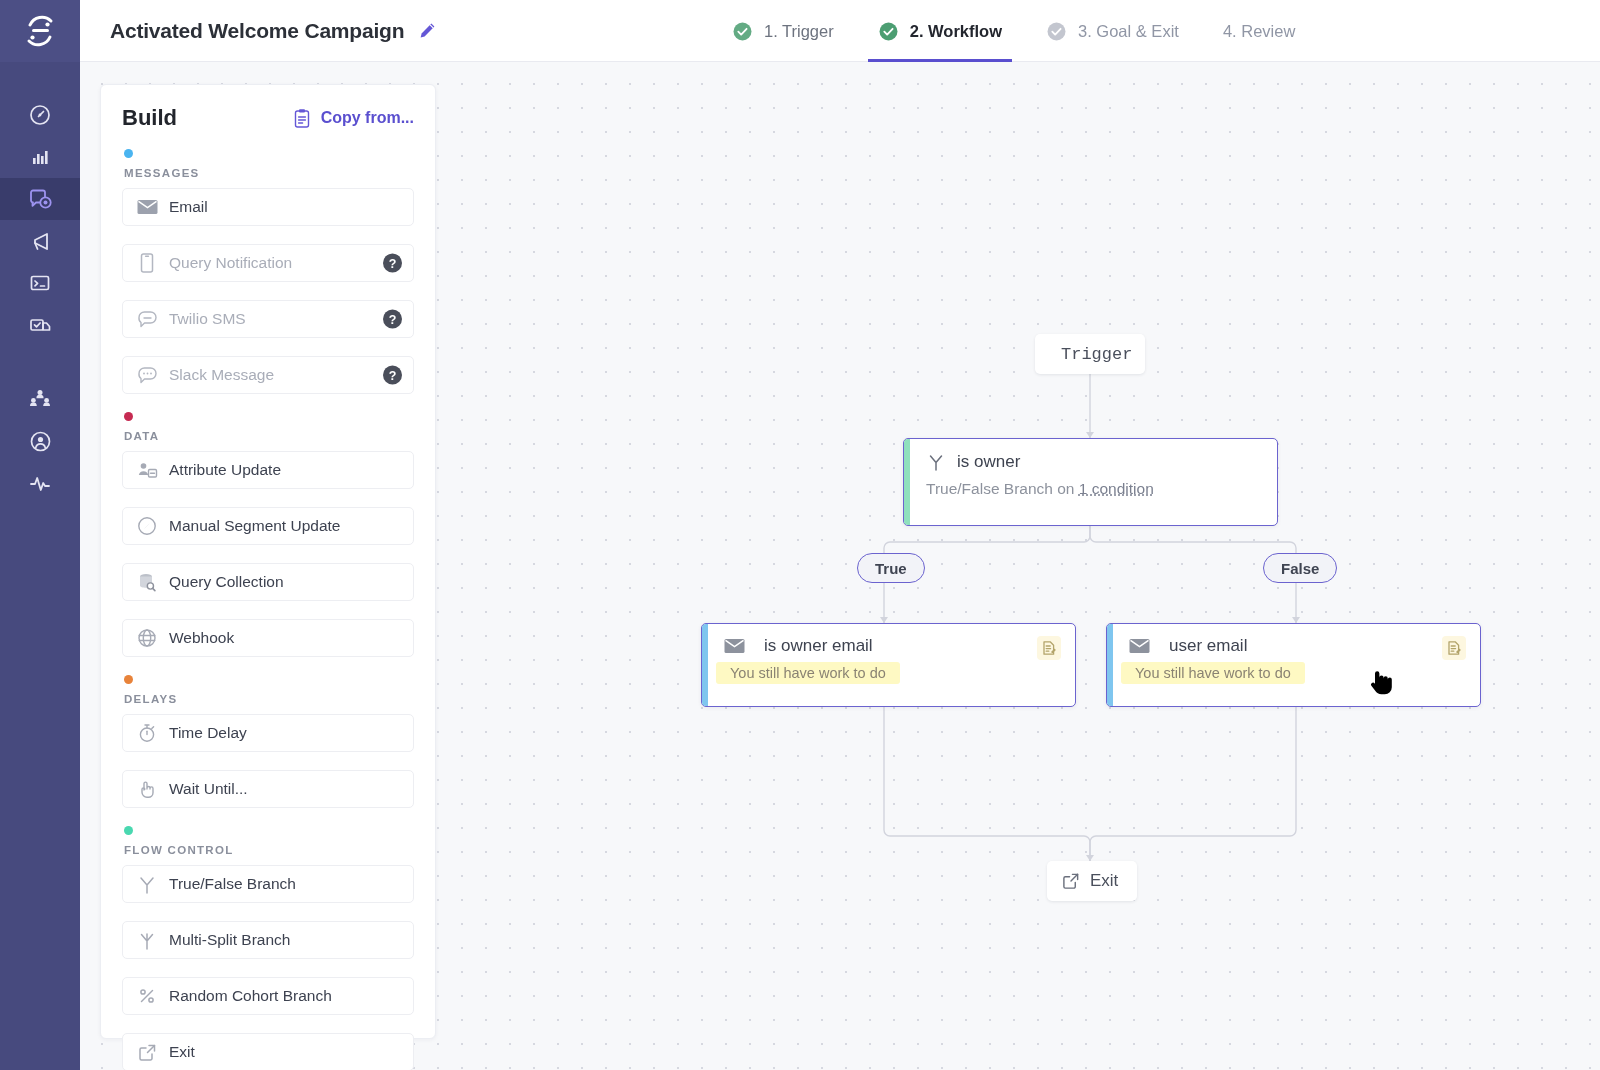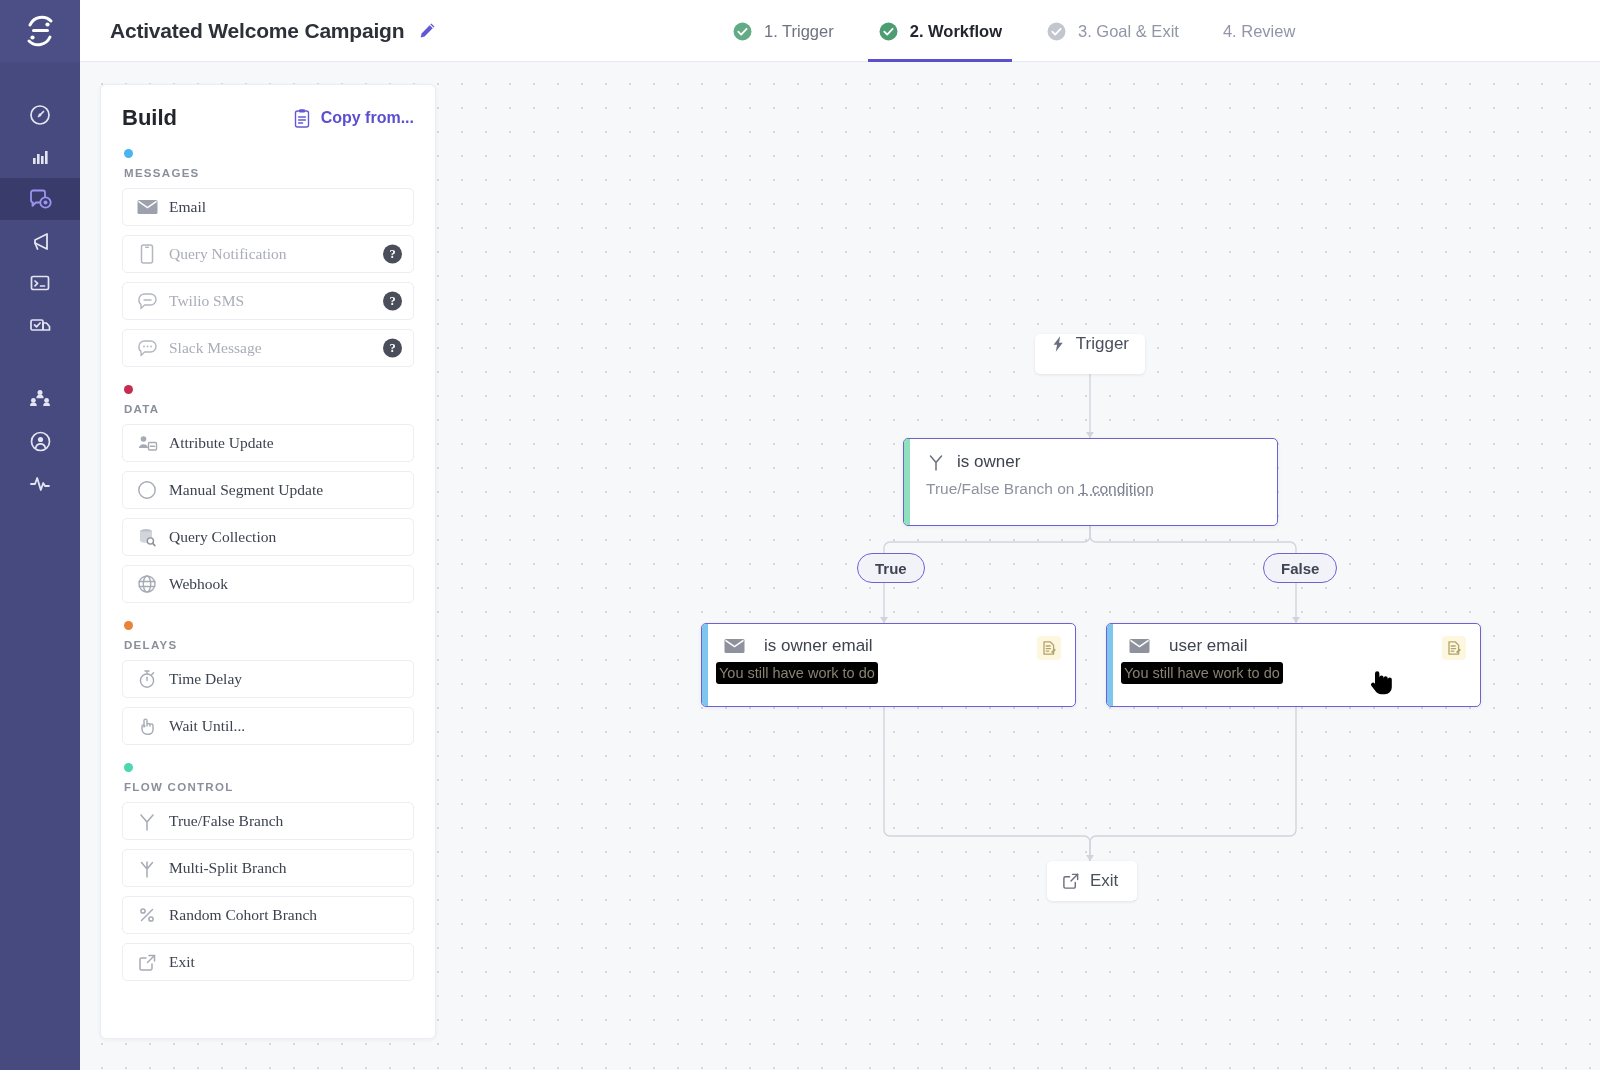--- a/index.html
+++ b/index.html
@@ -107,25 +107,24 @@
     flex-direction: column;
   }
   .group-dot { width: 9px; height: 9px; border-radius: 50%; display: block; }
   .group-name {
     font-size: 11.5px; letter-spacing: 1.3px; font-weight: 700;
     color: #8a8f9c; text-transform: uppercase;
   }
 
   .block {
     display: flex; align-items: center;
-    height: 38px; margin-bottom: 9px;
+    height: 38px; margin-bottom: 18px;
     border: 1px solid #edeef2; border-radius: 5px;
     background: #fff; cursor: grab; padding: 0 12px;
     position: relative;
-    font-family: Liberation Serif, serif;
   }
   .block .bicon {
     width: 24px; display: flex; align-items: center; justify-content: center;
     margin-right: 10px; flex: 0 0 24px;
   }
   .block .blabel { font-size: 15.5px; color: #3d4250; }
   .block.disabled { cursor: default; }
   .block.disabled .blabel { color: #a9adb8; }
   .help-badge {
     position: absolute; right: 11px; top: 50%; transform: translateY(-50%);
@@ -140,22 +139,22 @@
   #flow { position: absolute; left: 0; top: 0; width: 1520px; height: 1008px; }
   #flow-svg { position: absolute; left: 0; top: 0; }
 
   .node { position: absolute; }
 
   #node-trigger {
     left: 955px; top: 272px;
     width: 110px; height: 40px;
     background: #fff; border-radius: 5px;
     box-shadow: 0 1px 3px rgba(40,45,70,0.10);
-    display: flex; align-items: flex-start; gap: 10px;
-    padding: 0 16px; cursor: pointer;
+    display: flex; align-items: center; gap: 10px;
+    padding: 0 16px; cursor: pointer; font-family: Liberation Mono, monospace;
   }
   #node-trigger .ntext { font-size: 17px; color: #4a4f5c; }
 
   #node-branch {
     left: 823px; top: 376px;
     width: 375px; height: 88px;
     background: #fff;
     border: 1.5px solid #6b63cf;
     border-radius: 5px;
     box-shadow: 0 1px 4px rgba(40,45,70,0.07);
@@ -204,22 +203,22 @@
   }
   .email-row1 {
     display: flex; align-items: center; gap: 19px;
     padding: 12px 8px 0 22px;
   }
   .email-title { font-size: 17px; color: #3e4350; }
   .email-warn-wrap { padding: 6px 0 0 14px; }
   .email-warn {
     display: inline-block;
     font-size: 14.5px; color: #8a8373;
-    background: #000000;
-    padding: 3px 3px; border-radius: 3px;
+    background: #fef9c3;
+    padding: 3px 14px; border-radius: 3px;
   }
   .doc-badge {
     position: absolute; right: 14px; top: 12px;
     width: 24px; height: 24px;
     background: #fdf7e0; border-radius: 4px;
     display: flex; align-items: center; justify-content: center;
     cursor: pointer;
   }
   #node-email-true  { left: 621px; top: 561px; width: 375px; }
   #node-email-false { left: 1026px; top: 561px; width: 375px; }

